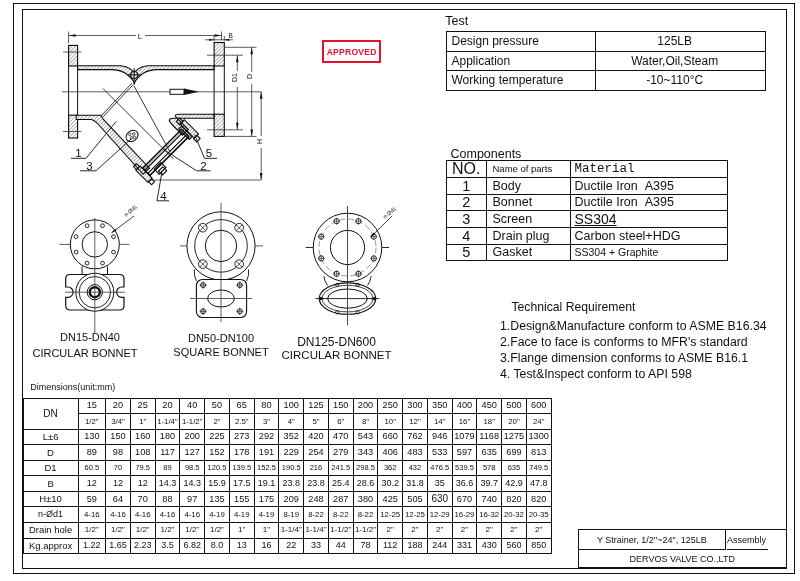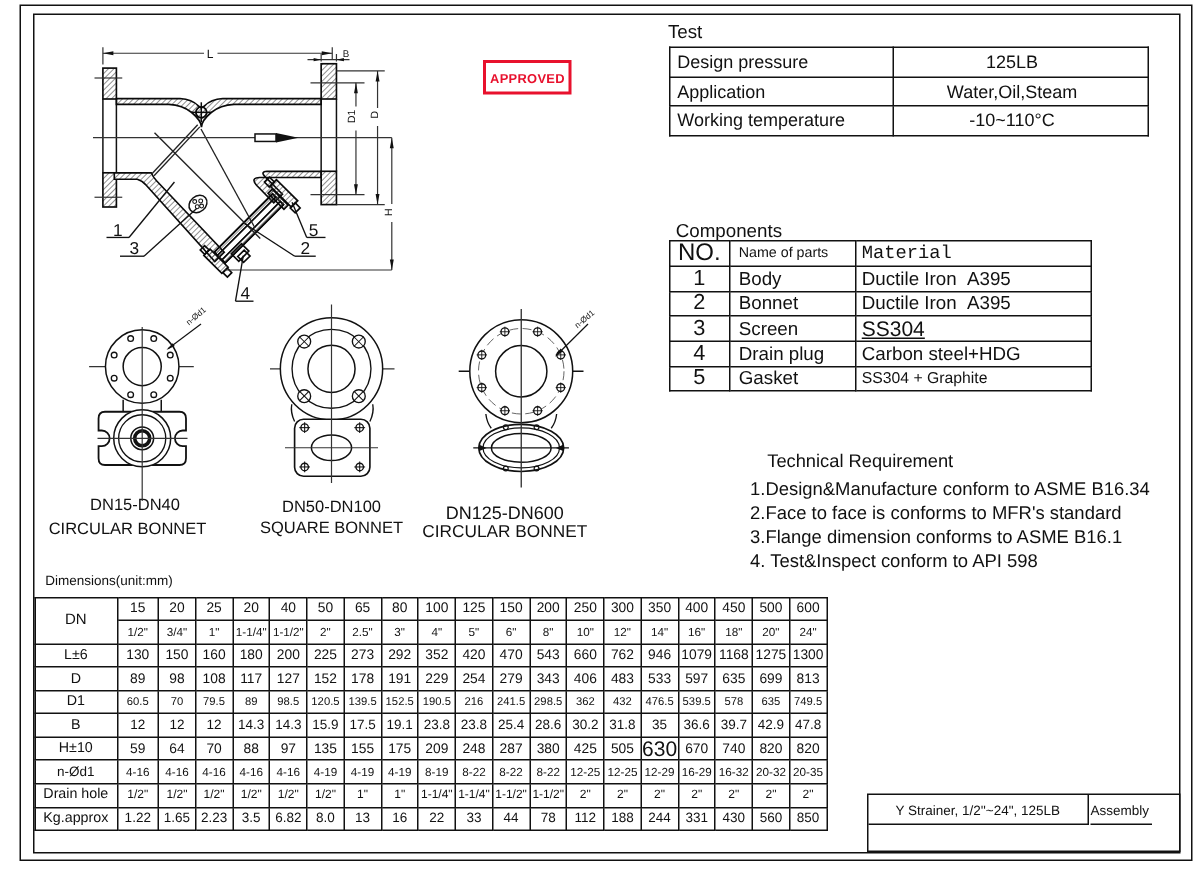--- a/index.html
+++ b/index.html
@@ -223,21 +223,21 @@
         <td style="font-size:9.2px;">97</td>
         <td style="font-size:9.2px;">135</td>
         <td style="font-size:9.2px;">155</td>
         <td style="font-size:9.2px;">175</td>
         <td style="font-size:9.2px;">209</td>
         <td style="font-size:9.2px;">248</td>
         <td style="font-size:9.2px;">287</td>
         <td style="font-size:9.2px;">380</td>
         <td style="font-size:9.2px;">425</td>
         <td style="font-size:9.2px;">505</td>
-        <td style="font-size:14px;margin-left:40px;">630</td>
+        <td style="font-size:10px;margin-left:40px;">630</td>
         <td style="font-size:9.2px;">670</td>
         <td style="font-size:9.2px;">740</td>
         <td style="font-size:9.2px;">820</td>
         <td style="font-size:9.2px;">820</td>
       </tr>
 <tr style="height:15.56px;">
         <td class="lbl" style="font-size:9px;">n-Ød1</td>
         <td style="font-size:7.8px;">4-16</td>
         <td style="font-size:7.8px;">4-16</td>
         <td style="font-size:7.8px;">4-16</td>
@@ -301,20 +301,21 @@
         <td style="font-size:9px;">430</td>
         <td style="font-size:9px;">560</td>
         <td style="font-size:9px;">850</td>
       </tr>
 </tbody>
   </table>
 
 <div class="abs" style="left:577.7px;top:528.7px;width:209.1px;height:39.8px;border:1px solid #111;">
   <div style="position:absolute;left:0;top:0;width:147.3px;height:20.2px;border-right:1px solid #111;border-bottom:1px solid #111;text-align:center;line-height:20px;font-size:9px;">Y Strainer, 1/2''~24", 125LB</div>
   <div style="position:absolute;left:148.3px;top:0;right:18px;height:20.2px;border-bottom:1px solid #111;line-height:20px;font-size:9px;">Assembly</div>
+  <div style="position:absolute;left:0;top:20.2px;right:0;bottom:0;text-align:center;line-height:19px;font-size:9px;">DERVOS VALVE CO.,LTD</div>
 </div>
 
 <div class="abs" style="left:322px;top:40.3px;width:59.3px;height:22.7px;border:2.6px solid #e8112d;display:flex;align-items:center;justify-content:center;">
   <span style="font-size:8.6px;font-weight:bold;color:#e8112d;letter-spacing:0.2px;">APPROVED</span>
 </div>
 
 <div class="abs" style="left:29.5px;top:332.4px;width:121px;text-align:center;font-size:11px;line-height:1;">DN15-DN40</div>
 <div class="abs" style="left:24.5px;top:348px;width:121px;text-align:center;font-size:11px;line-height:1;">CIRCULAR BONNET</div>
 <div class="abs" style="left:160.5px;top:333.4px;width:121px;text-align:center;font-size:11px;line-height:1;">DN50-DN100</div>
 <div class="abs" style="left:160.5px;top:347px;width:121px;text-align:center;font-size:11px;line-height:1;">SQUARE BONNET</div>

